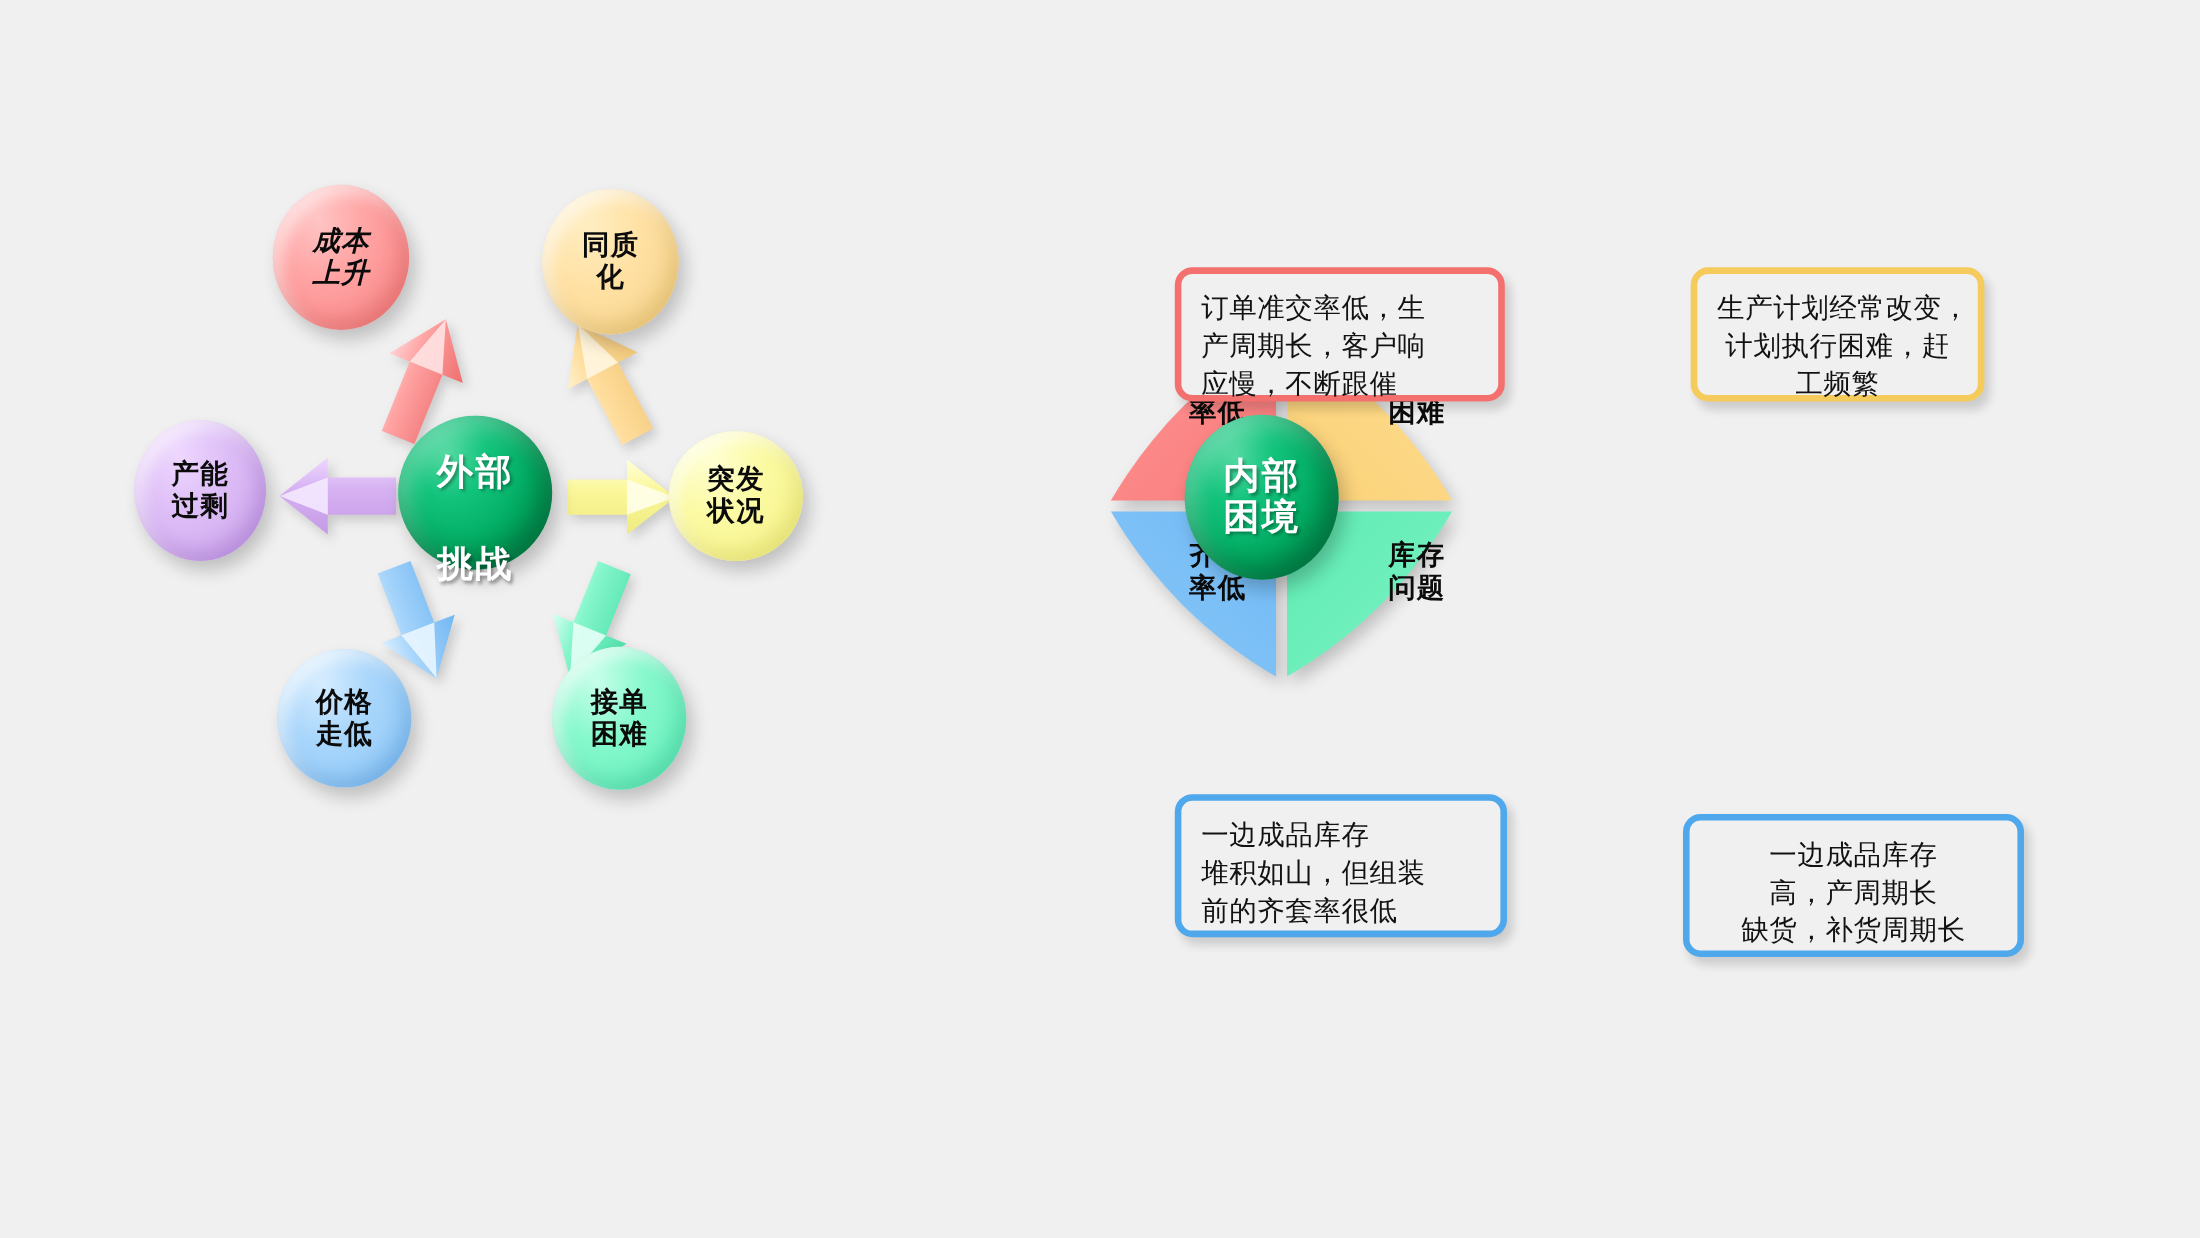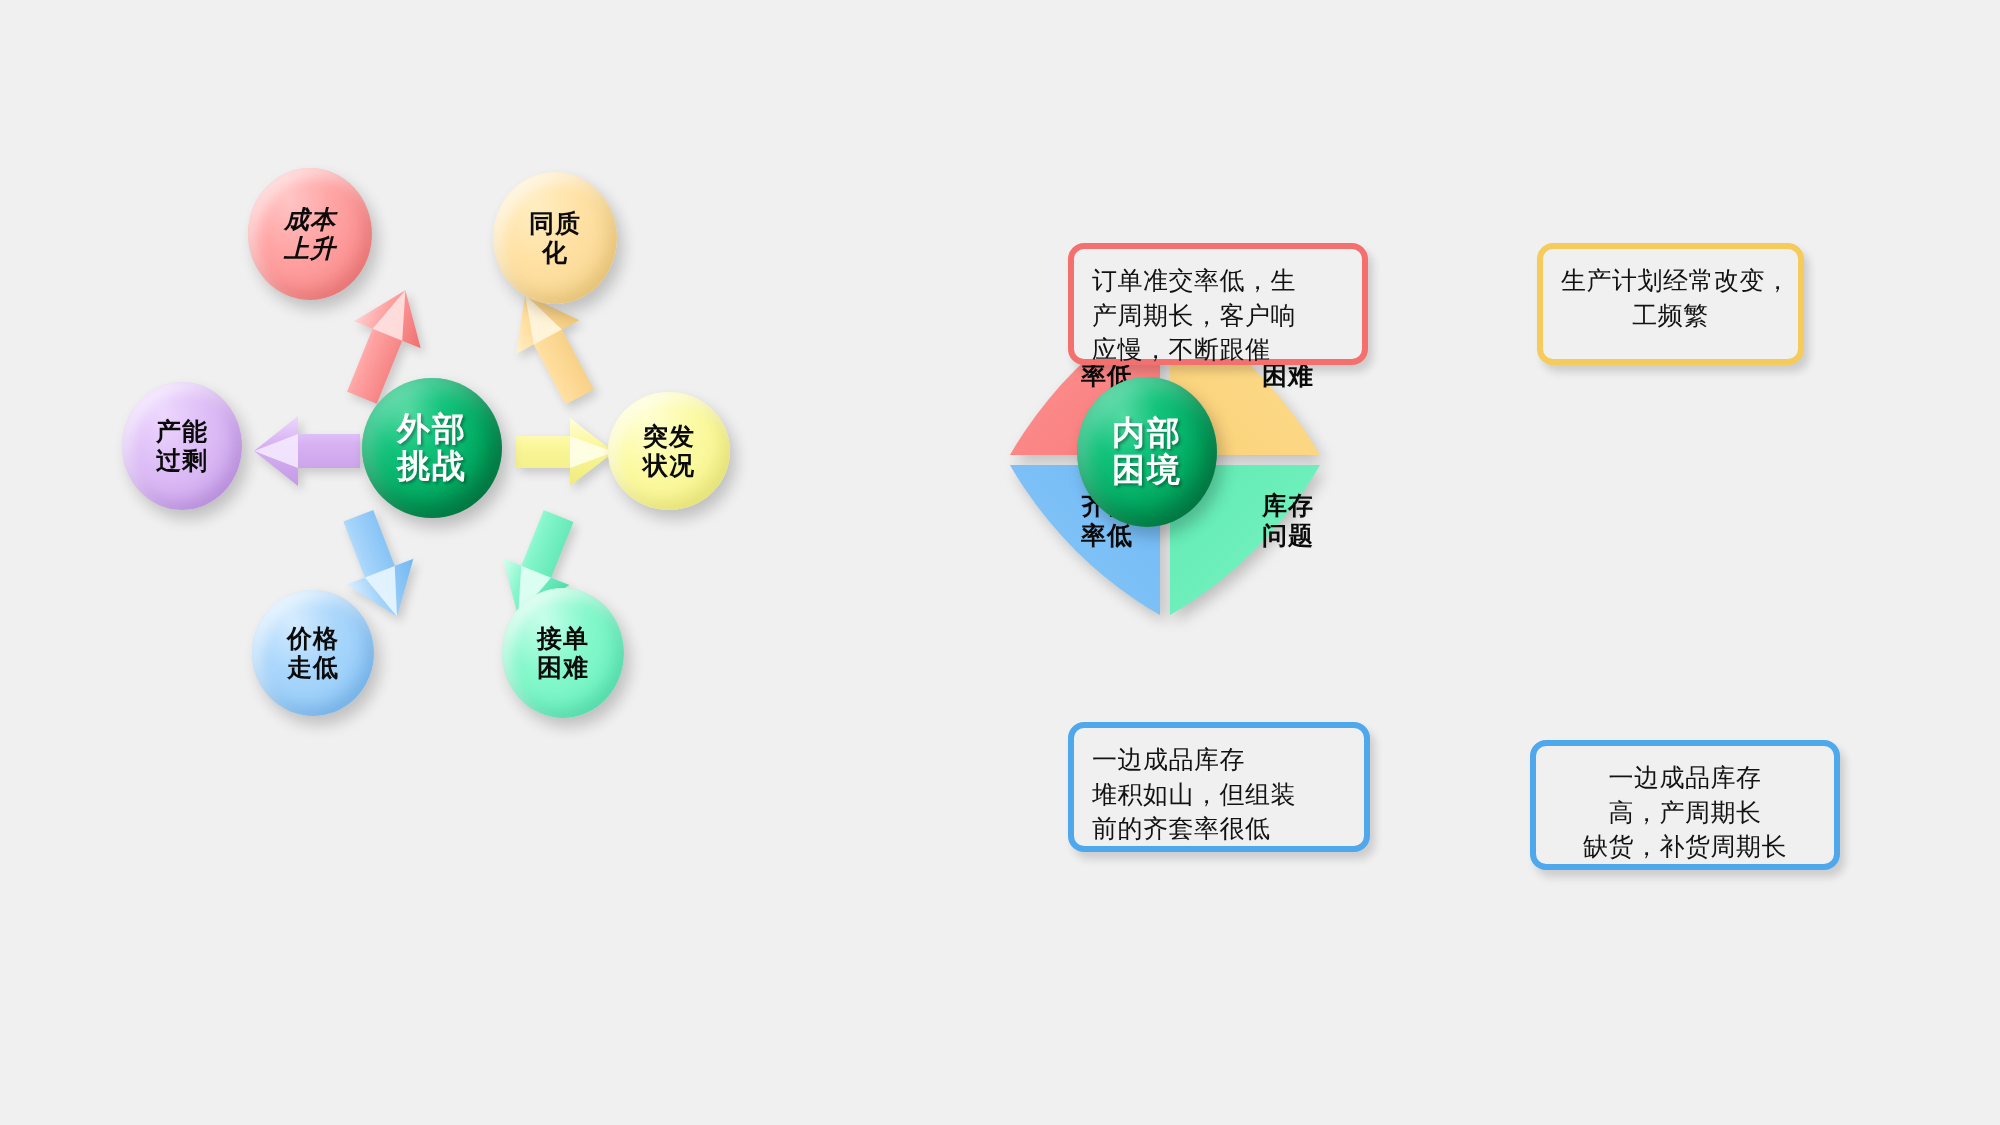--- a/index.html
+++ b/index.html
@@ -41,21 +41,21 @@
     background:
       radial-gradient(ellipse at 33% 26%, #4fd9a0 0%, #12c37c 26%, #00a95f 62%, #008c4e 100%);
     box-shadow:
       inset -10px -12px 22px rgba(0,60,30,0.42),
       inset 10px 12px 20px rgba(255,255,255,0.30),
       6px 9px 16px rgba(0,0,0,0.22);
     font-size: 33px;
     text-shadow: 2px 2px 3px rgba(0,0,0,0.35);
     letter-spacing: 2px;
   }
-  .hub-core .l { display: block; }
+  .hub-core .l { display: block; margin-top: 47px; }
 
   .node {
     position: absolute;
     border-radius: 50%;
     display: flex;
     align-items: center;
     justify-content: center;
     text-align: center;
     font-weight: bold;
     font-size: 25px;
@@ -399,20 +399,21 @@
     </div>
 
     <div class="callout c-tl">
       <span class="l">订单准交率低，生</span>
       <span class="l">产周期长，客户响</span>
       <span class="l">应慢，不断跟催</span>
     </div>
 
     <div class="callout c-tr">
       <span class="l">生产计划经常改变，</span>
+      <span class="l">计划执行困难，赶</span>
       <span class="l">工频繁</span>
     </div>
 
     <div class="callout c-bl">
       <span class="l">一边成品库存</span>
       <span class="l">堆积如山，但组装</span>
       <span class="l">前的齐套率很低</span>
     </div>
 
     <div class="callout c-br">

